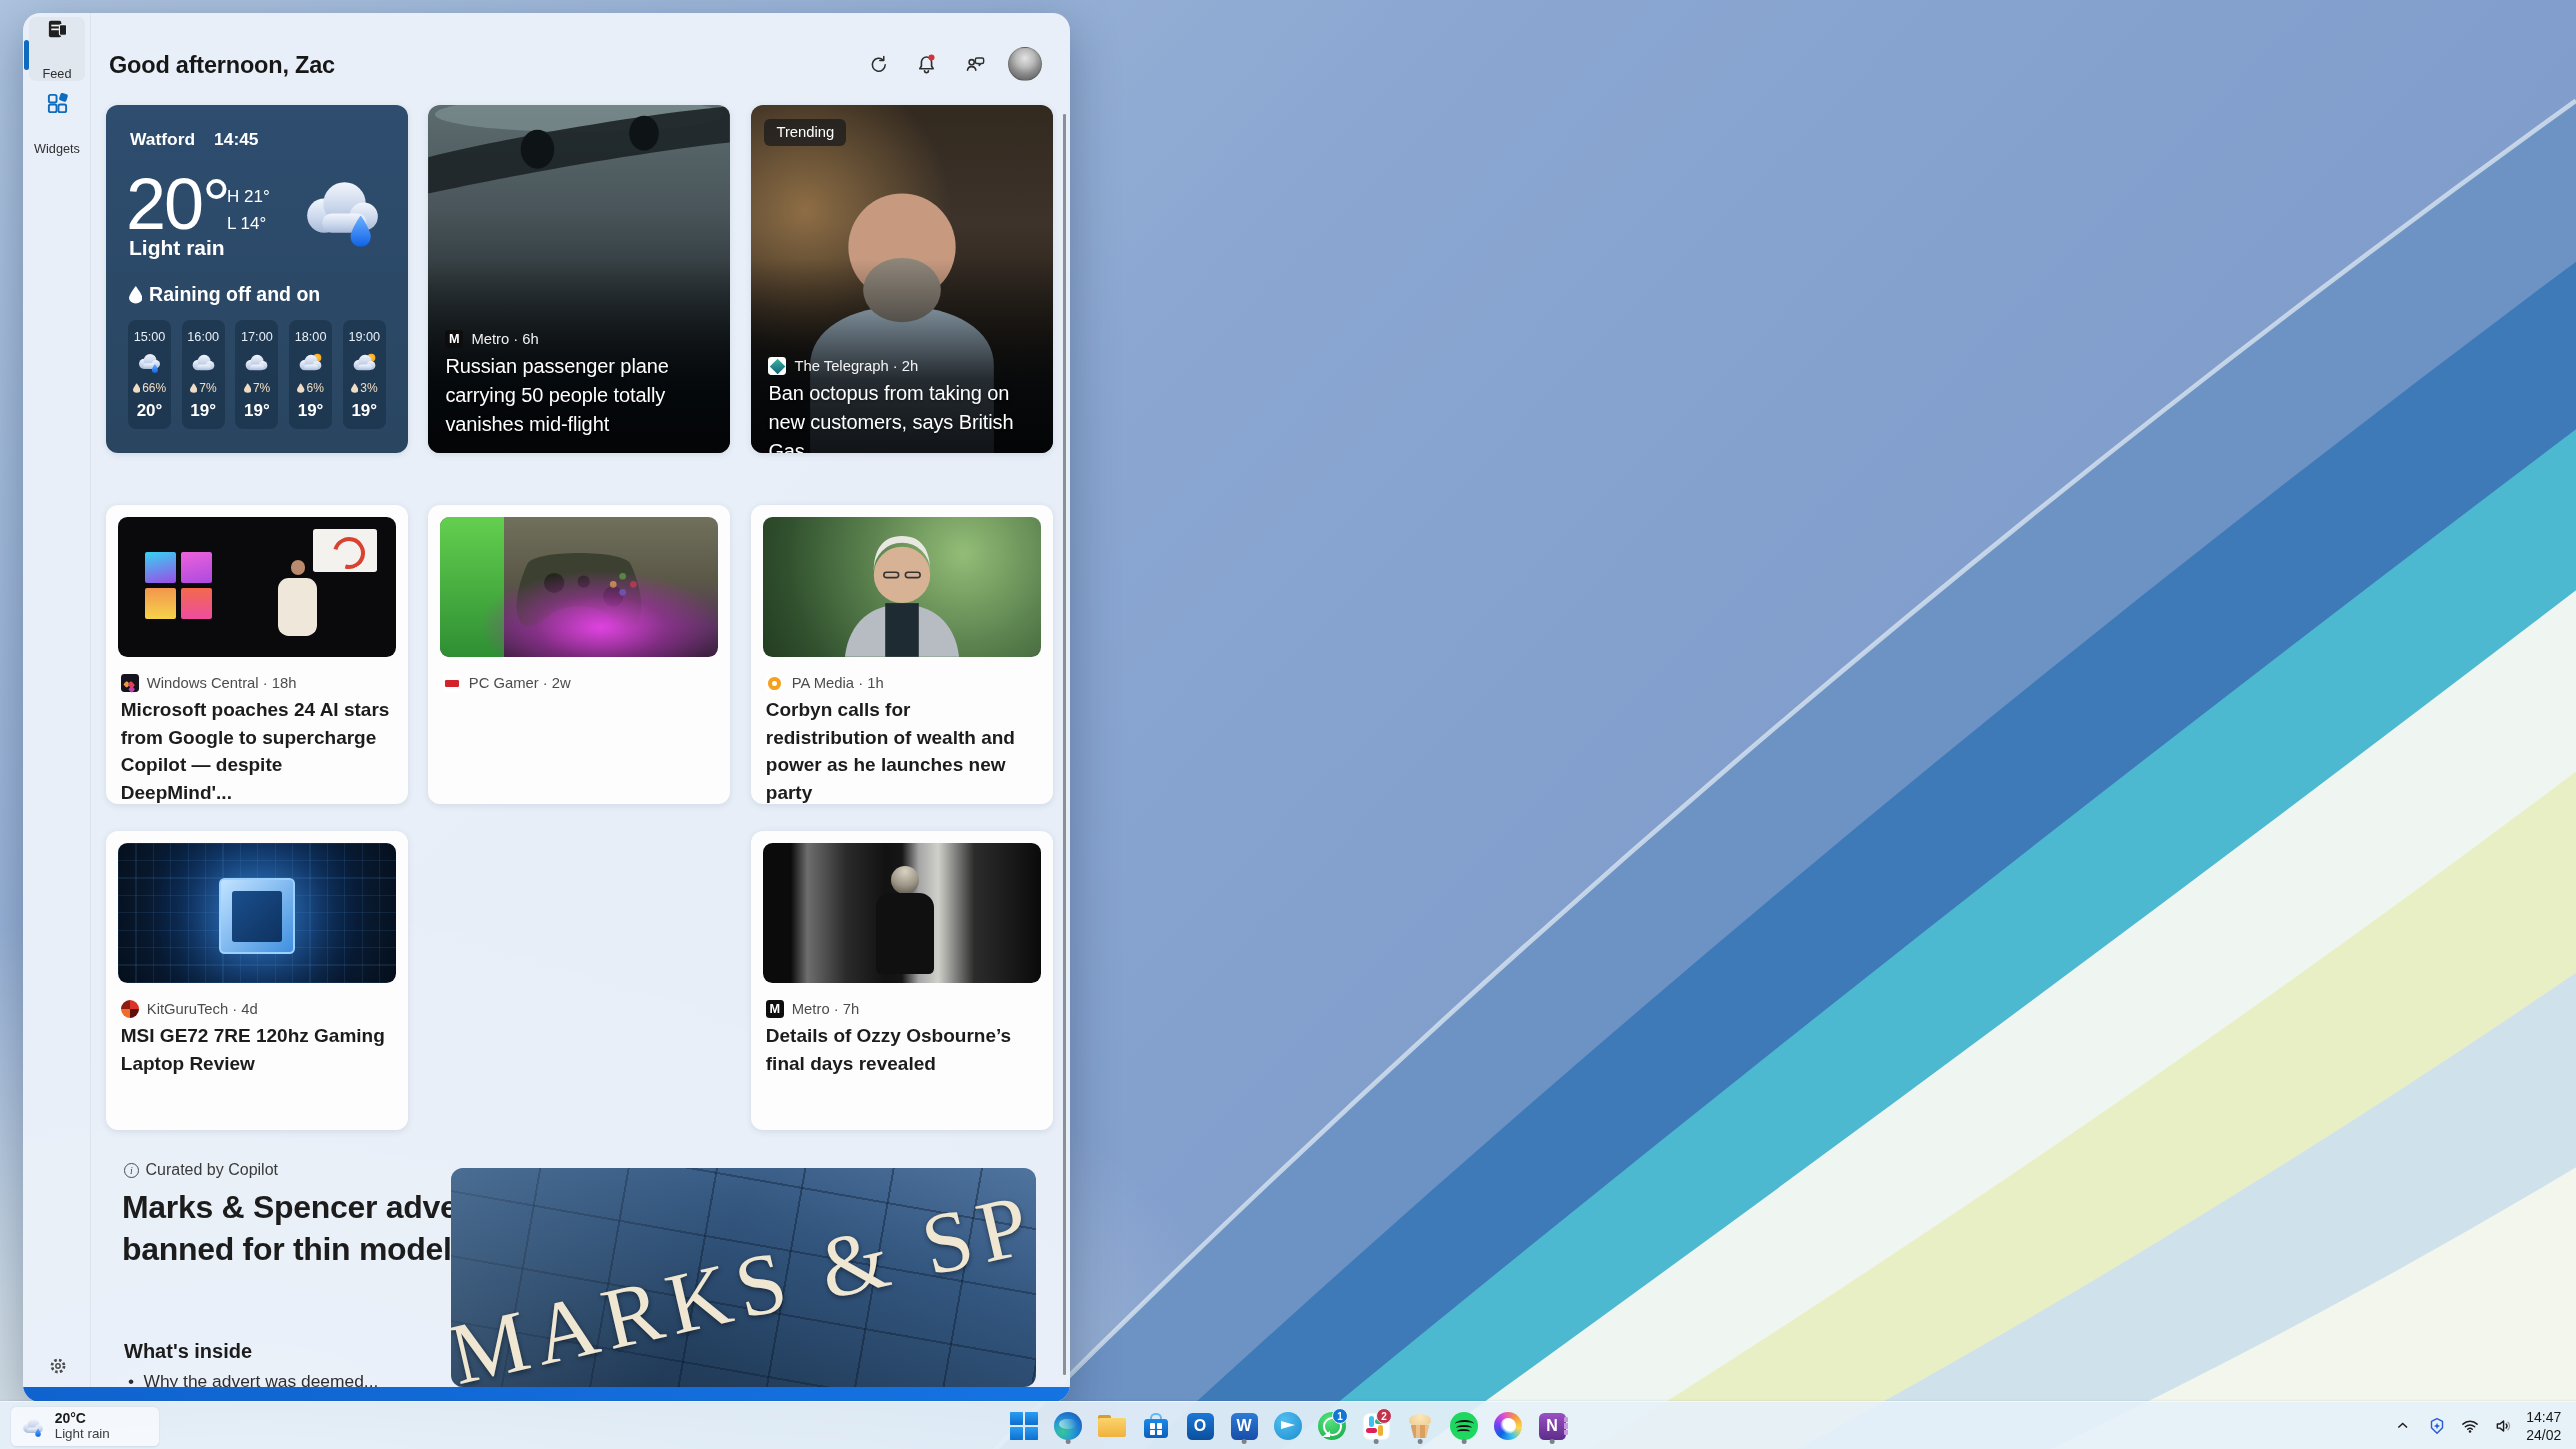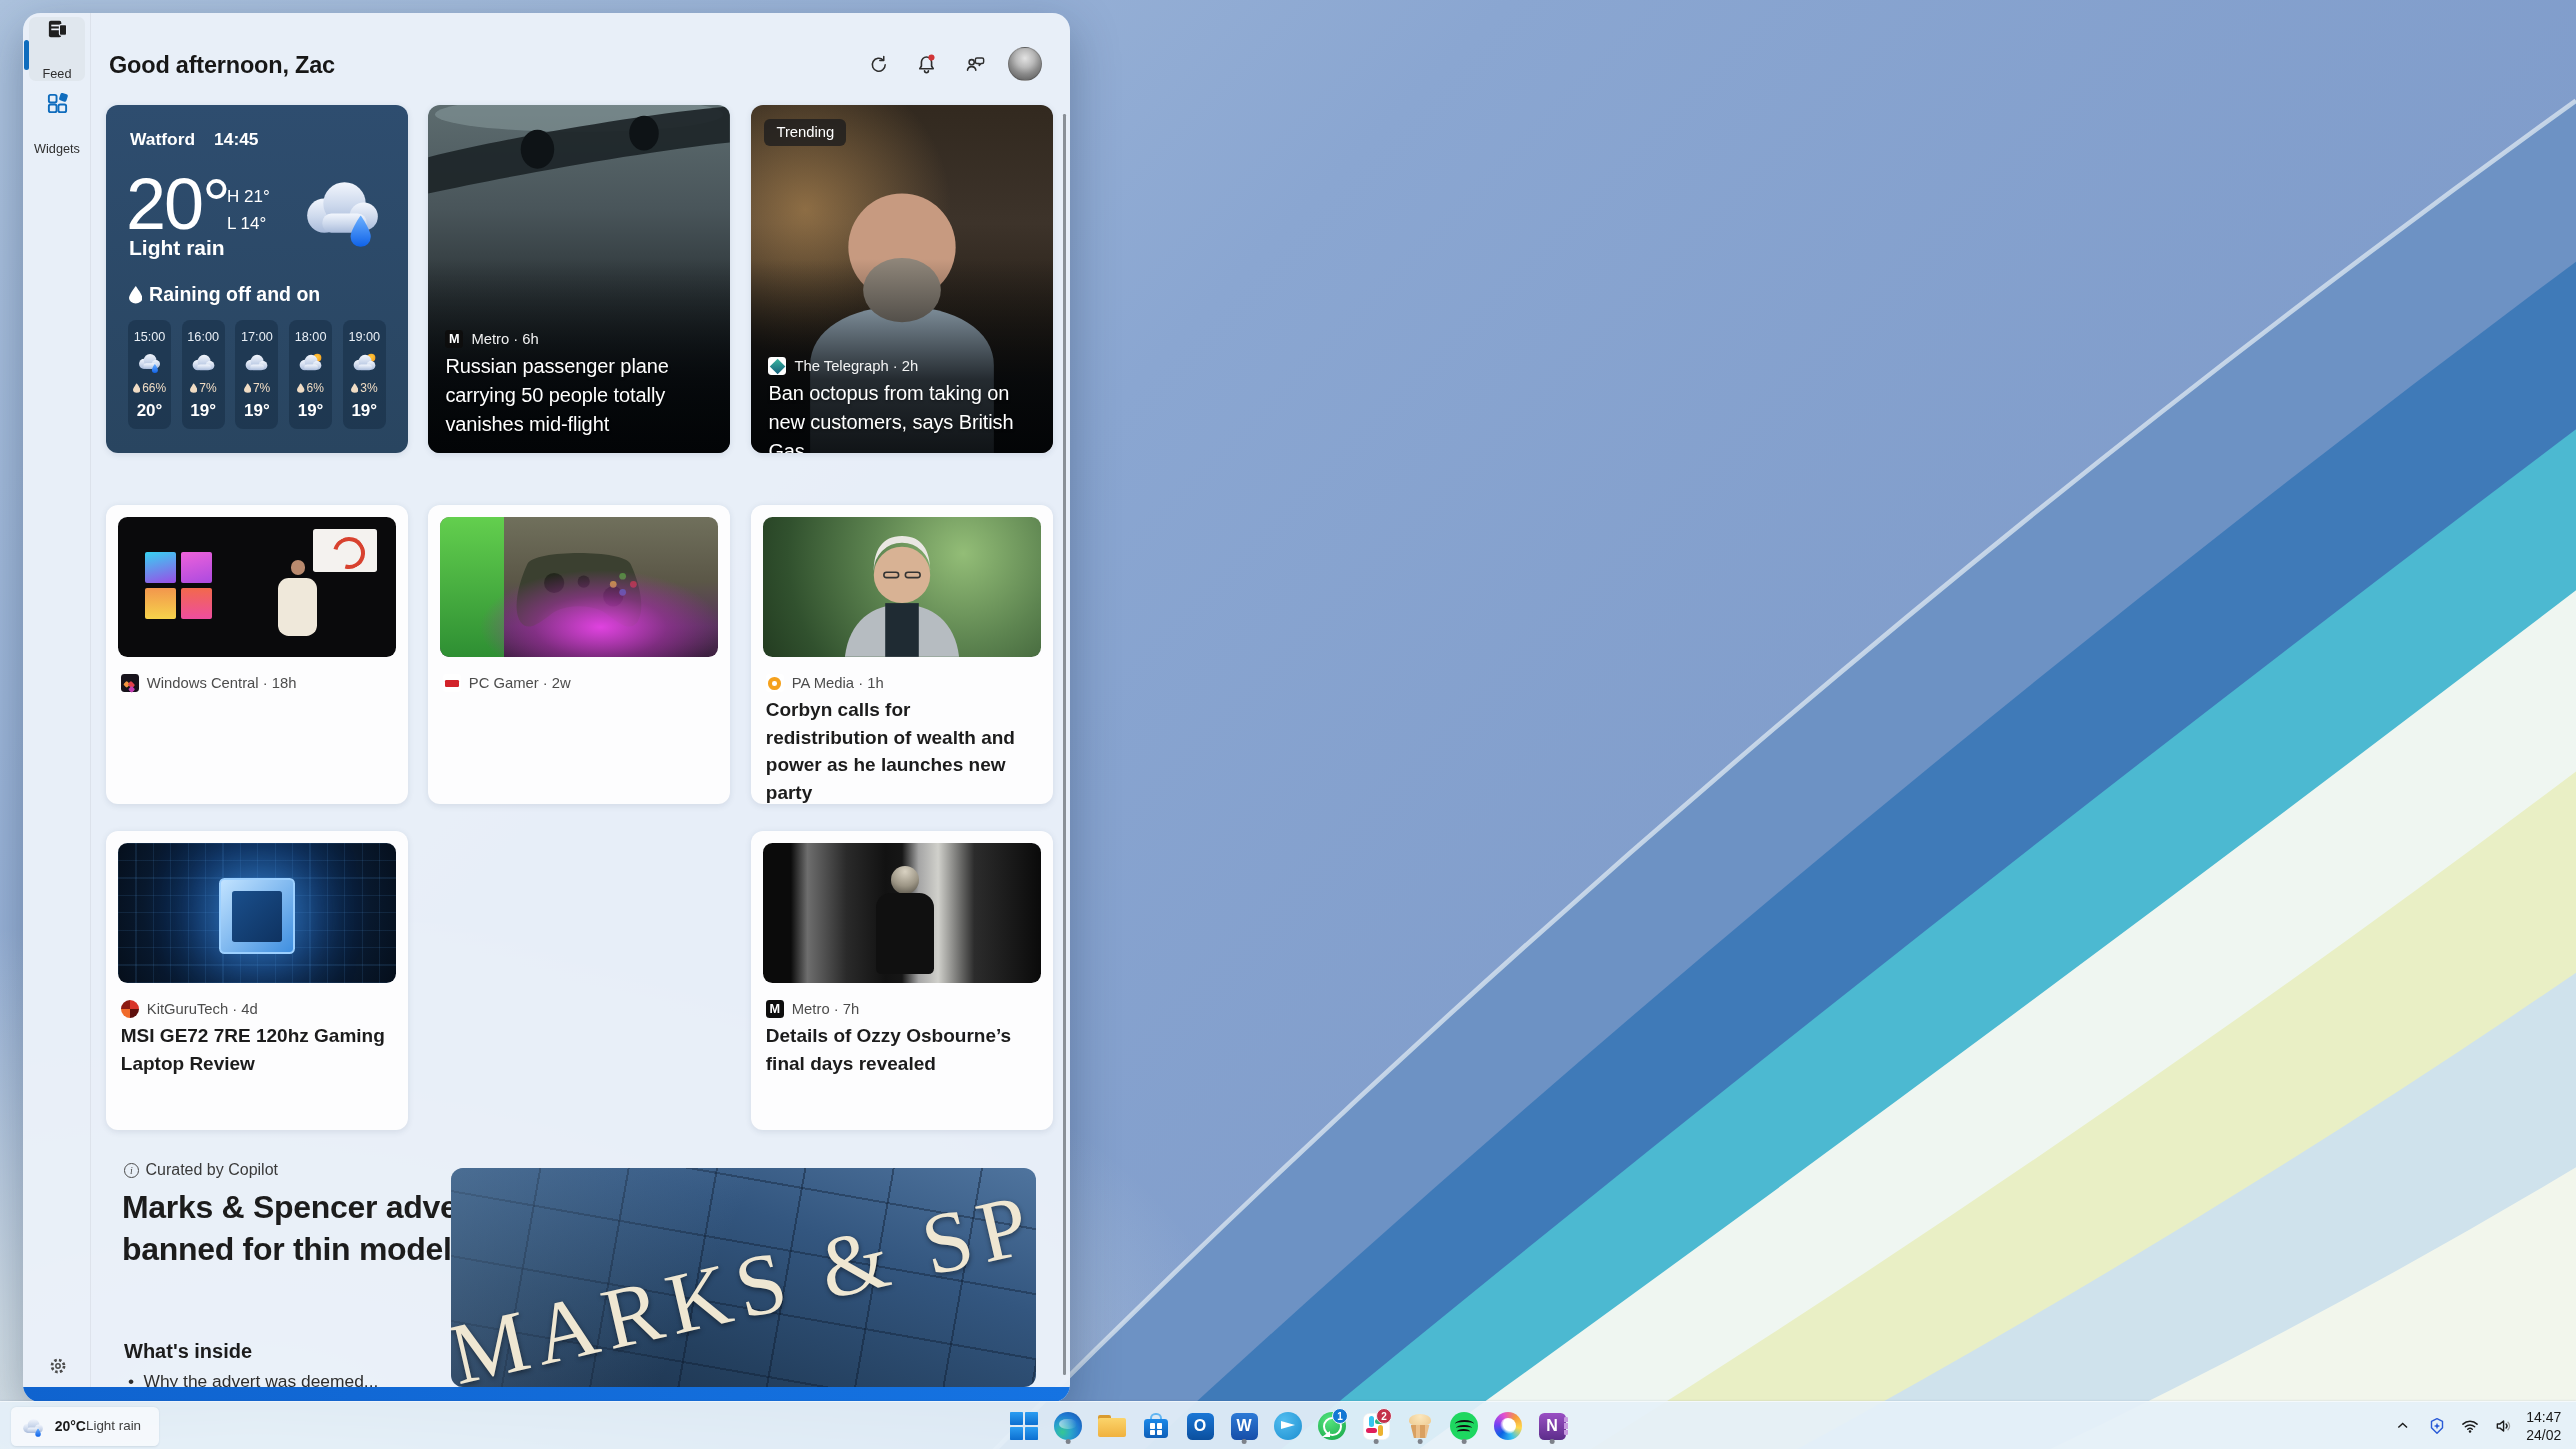--- a/index.html
+++ b/index.html
@@ -145,21 +145,21 @@
                 white-space:nowrap; text-shadow:0 2px 5.4px rgba(0,0,0,0.45); }
   #blue-strip { left:0; top:1374px; width:100%; height:14.8px; background:linear-gradient(90deg,#0f63cf,#1573e2); }
   #panel-scrollbar { left:1040px; top:101px; width:2.7px; height:1261px; border-radius:1.3px; background:#8a9097; cursor:pointer; }
 
   
   #taskbar { left:0; top:1401px; width:2576px; height:48px; background:rgba(229,240,248,0.92);
              border-top:0.7px solid rgba(255,255,255,0.55); box-shadow:0 -0.7px 1.3px rgba(60,80,110,0.08); }
   #tb-weather { left:10.7px; top:4.7px; width:148px; height:39px; border-radius:5.4px; background:rgba(253,254,255,0.66);
                 display:flex; align-items:center; gap:8px; padding:0 8px; cursor:pointer;
                 box-shadow:0 0.7px 2px rgba(50,70,100,0.12); }
-  .tbw-text { display:flex; flex-direction:row; line-height:16px; }
+  .tbw-text { display:flex; flex-direction:column; line-height:16px; }
   .tbw-temp { font-size:14px; font-weight:600; color:#1b1b1b; }
   .tbw-cond { font-size:13.4px; color:#3d3d3d; }
   #tb-center { left:50%; top:0; transform:translateX(-50%); height:48px; display:flex; align-items:center; gap:12px; }
   .tb-btn { width:32px; height:38px; border-radius:4.7px; display:flex; align-items:center; justify-content:center;
             position:relative; cursor:pointer; }
   .run-dot { position:absolute; bottom:1.3px; left:50%; transform:translateX(-50%); width:4.7px; height:4.7px;
              border-radius:50%; background:#7d828a; }
   .tb-badge { position:absolute; top:1.3px; right:0; min-width:16px; height:16px; border-radius:8px; color:#fff;
               font-size:10px; font-weight:700; display:flex; align-items:center; justify-content:center; padding:0 3.4px; }
   .badge-blue { background:#1277d4; border:1.3px solid #eef4fa; }
@@ -474,20 +474,21 @@
         </div>
       <div class="ms-screen"></div>
         <div class="presenter"></div>
     </div>
     <div class="src-row abs">
       <span class="logo logo-wincentral">
           <i></i>
         </span>
       <span>Windows Central · 18h</span>
     </div>
+    <div class="news-title abs">Microsoft poaches 24 AI stars from Google to supercharge Copilot — despite DeepMind'...</div>
   </div>
 
   <div class="card news-card abs col2 row2 w450">
     <div class="news-img img-xbox abs">
       <svg width="278" height="140" viewBox="0 0 414 208" style="position:relative">
         <path d="M130 70c10-22 144-22 154 0 14 30 22 68 10 86-14 20-40-10-52-16-20-10-50-10-70 0-12 6-38 36-52 16-12-18-4-56 10-86Z" fill="#3b4030"></path>
         <circle cx="170" cy="98" r="15" fill="#23271c"></circle>
           <circle cx="258" cy="118" r="15" fill="#23271c"></circle>
         <circle cx="272" cy="88" r="5" fill="#4f8f3a"></circle>
           <circle cx="288" cy="100" r="5" fill="#b03b3b"></circle>

